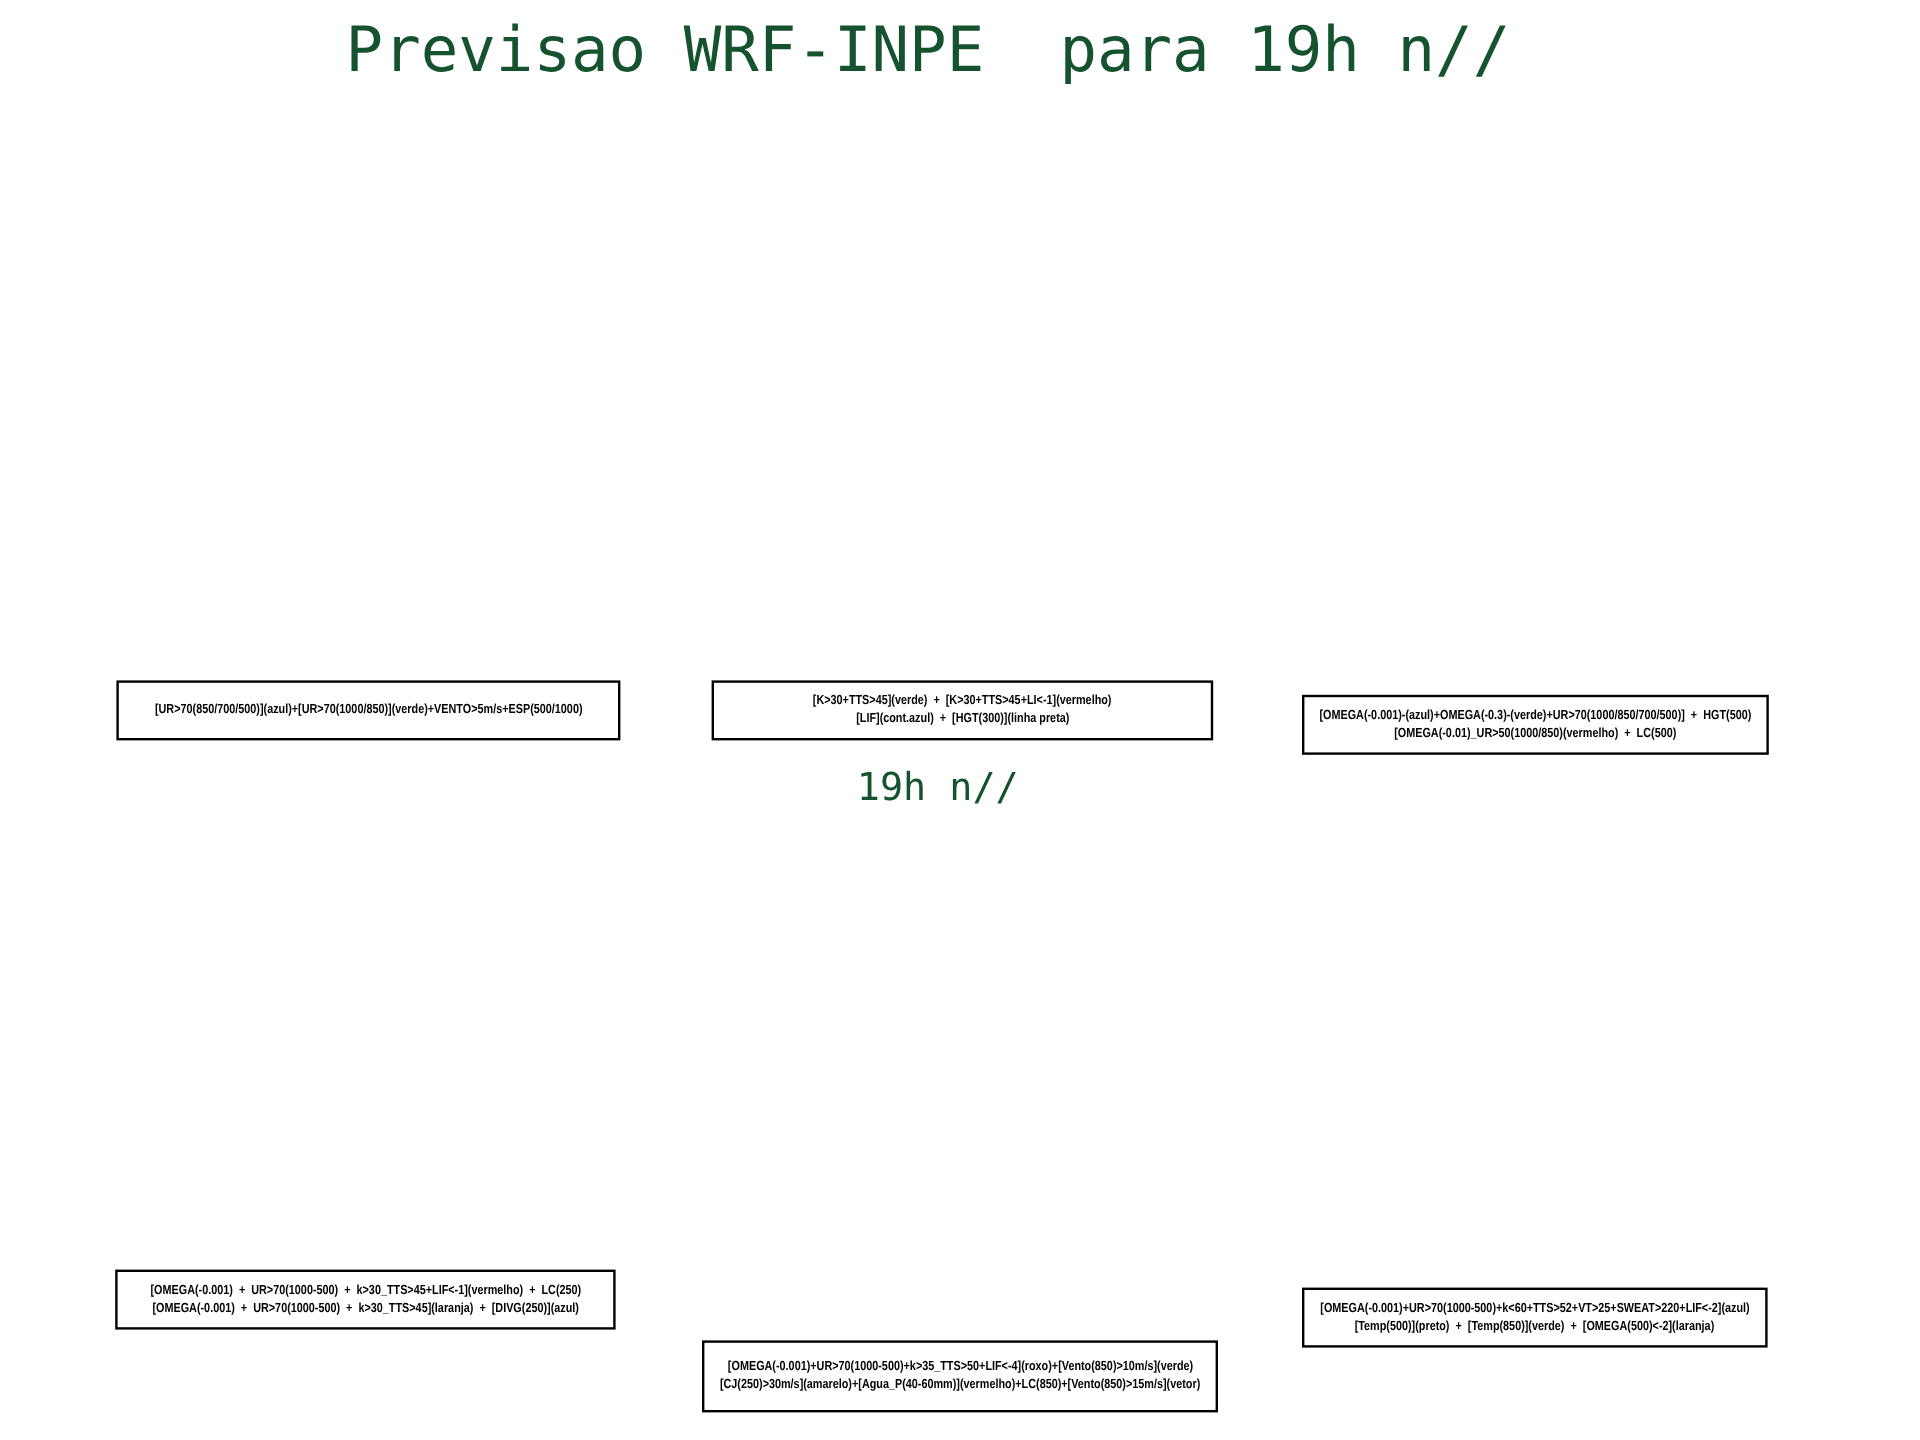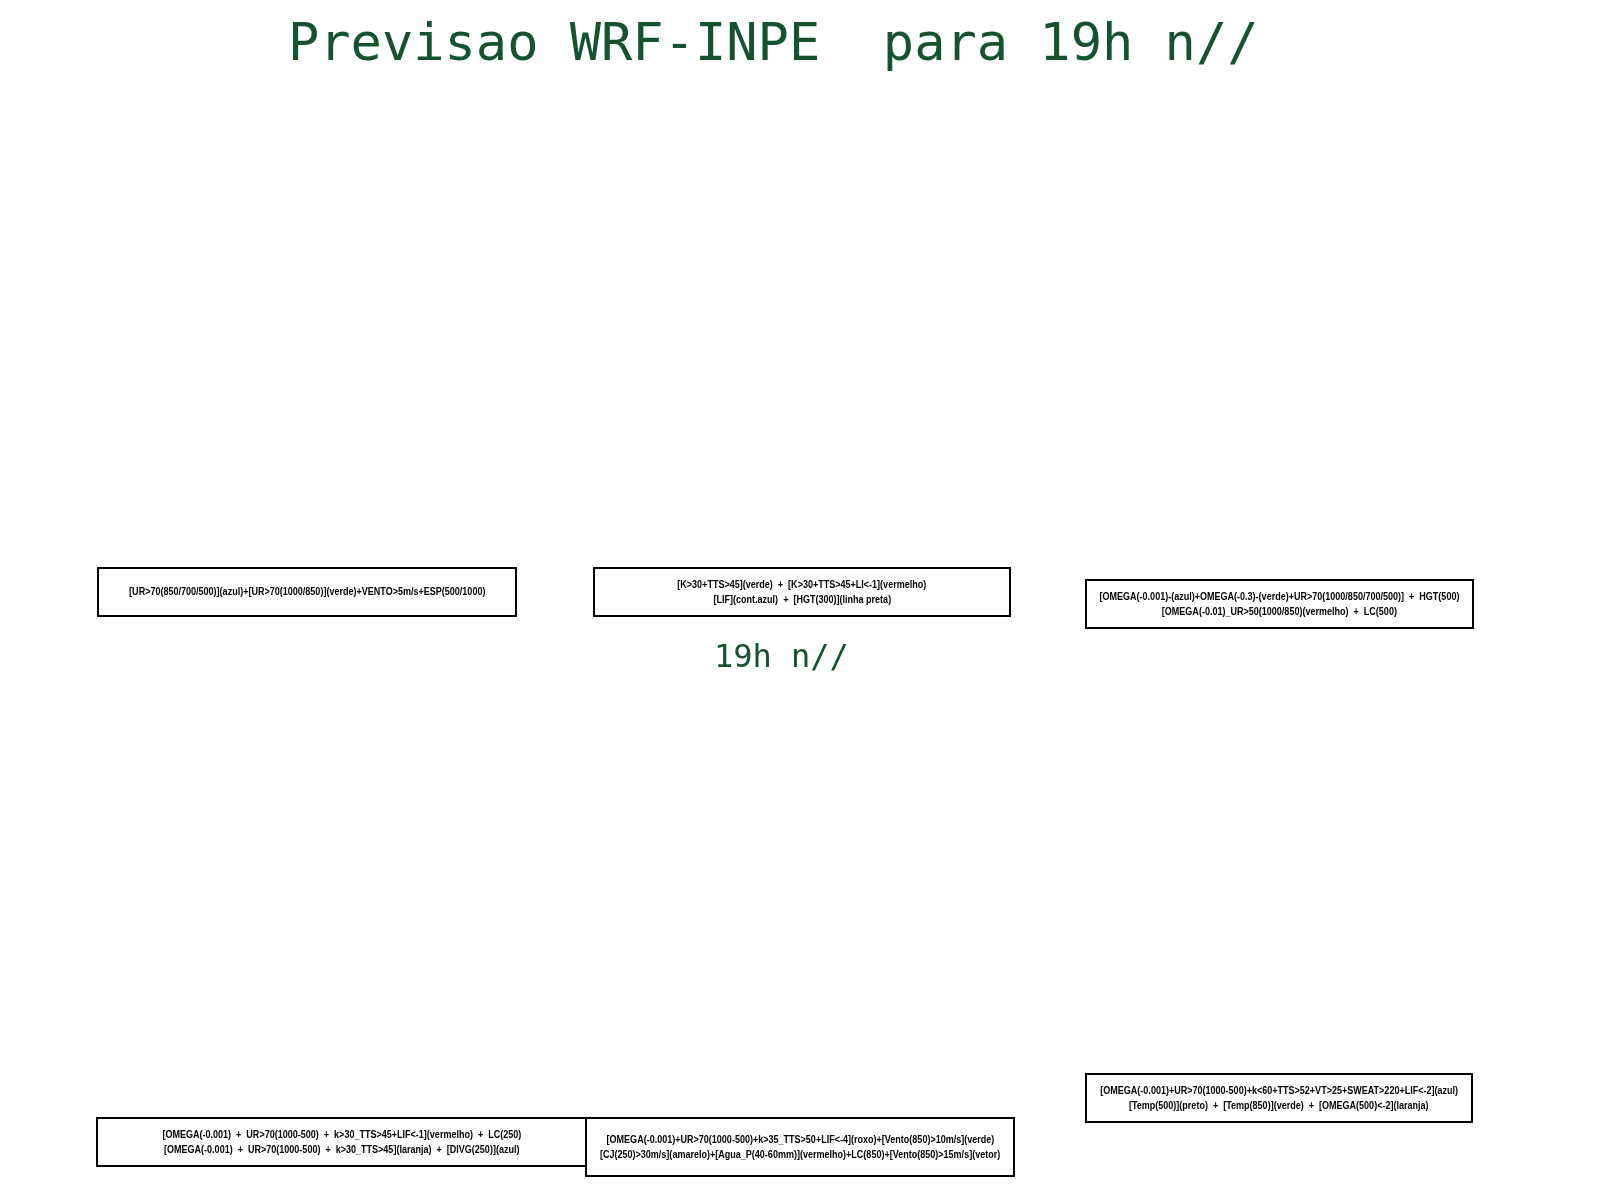--- a/index.html
+++ b/index.html
@@ -56,21 +56,21 @@
     font-size: 11px;
     line-height: 1.25;
     white-space: pre;
     transform: scaleX(0.82);
     transform-origin: 50% 50%;
     color: #000000;
   }
   .b1 { left: 97px;  top: 567px;  width: 420px; height: 50px; justify-content: center; }
   .b2 { left: 593px; top: 567px;  width: 418px; height: 50px; }
   .b3 { left: 1085px;top: 567px;  width: 389px; height: 50px; margin-top: 12px; }
-  .b4 { left: 96px;  top: 1117px; width: 492px; height: 50px; }
+  .b4 { left: 96px;  top: 1058px; width: 417px; height: 50px; }
   .b5 { left: 585px; top: 1117px; width: 430px; height: 60px; }
   .b6 { left: 1085px;top: 1073px; width: 388px; height: 50px; }
 </style>
 </head>
 <body>
 
 <div class="stroke-text page-title">Previsao WRF-INPE  para 19h n//</div>
 
 <div class="cap-box b1">
   <div class="cap-line">[UR&gt;70(850/700/500)](azul)+[UR&gt;70(1000/850)](verde)+VENTO&gt;5m/s+ESP(500/1000)</div>

